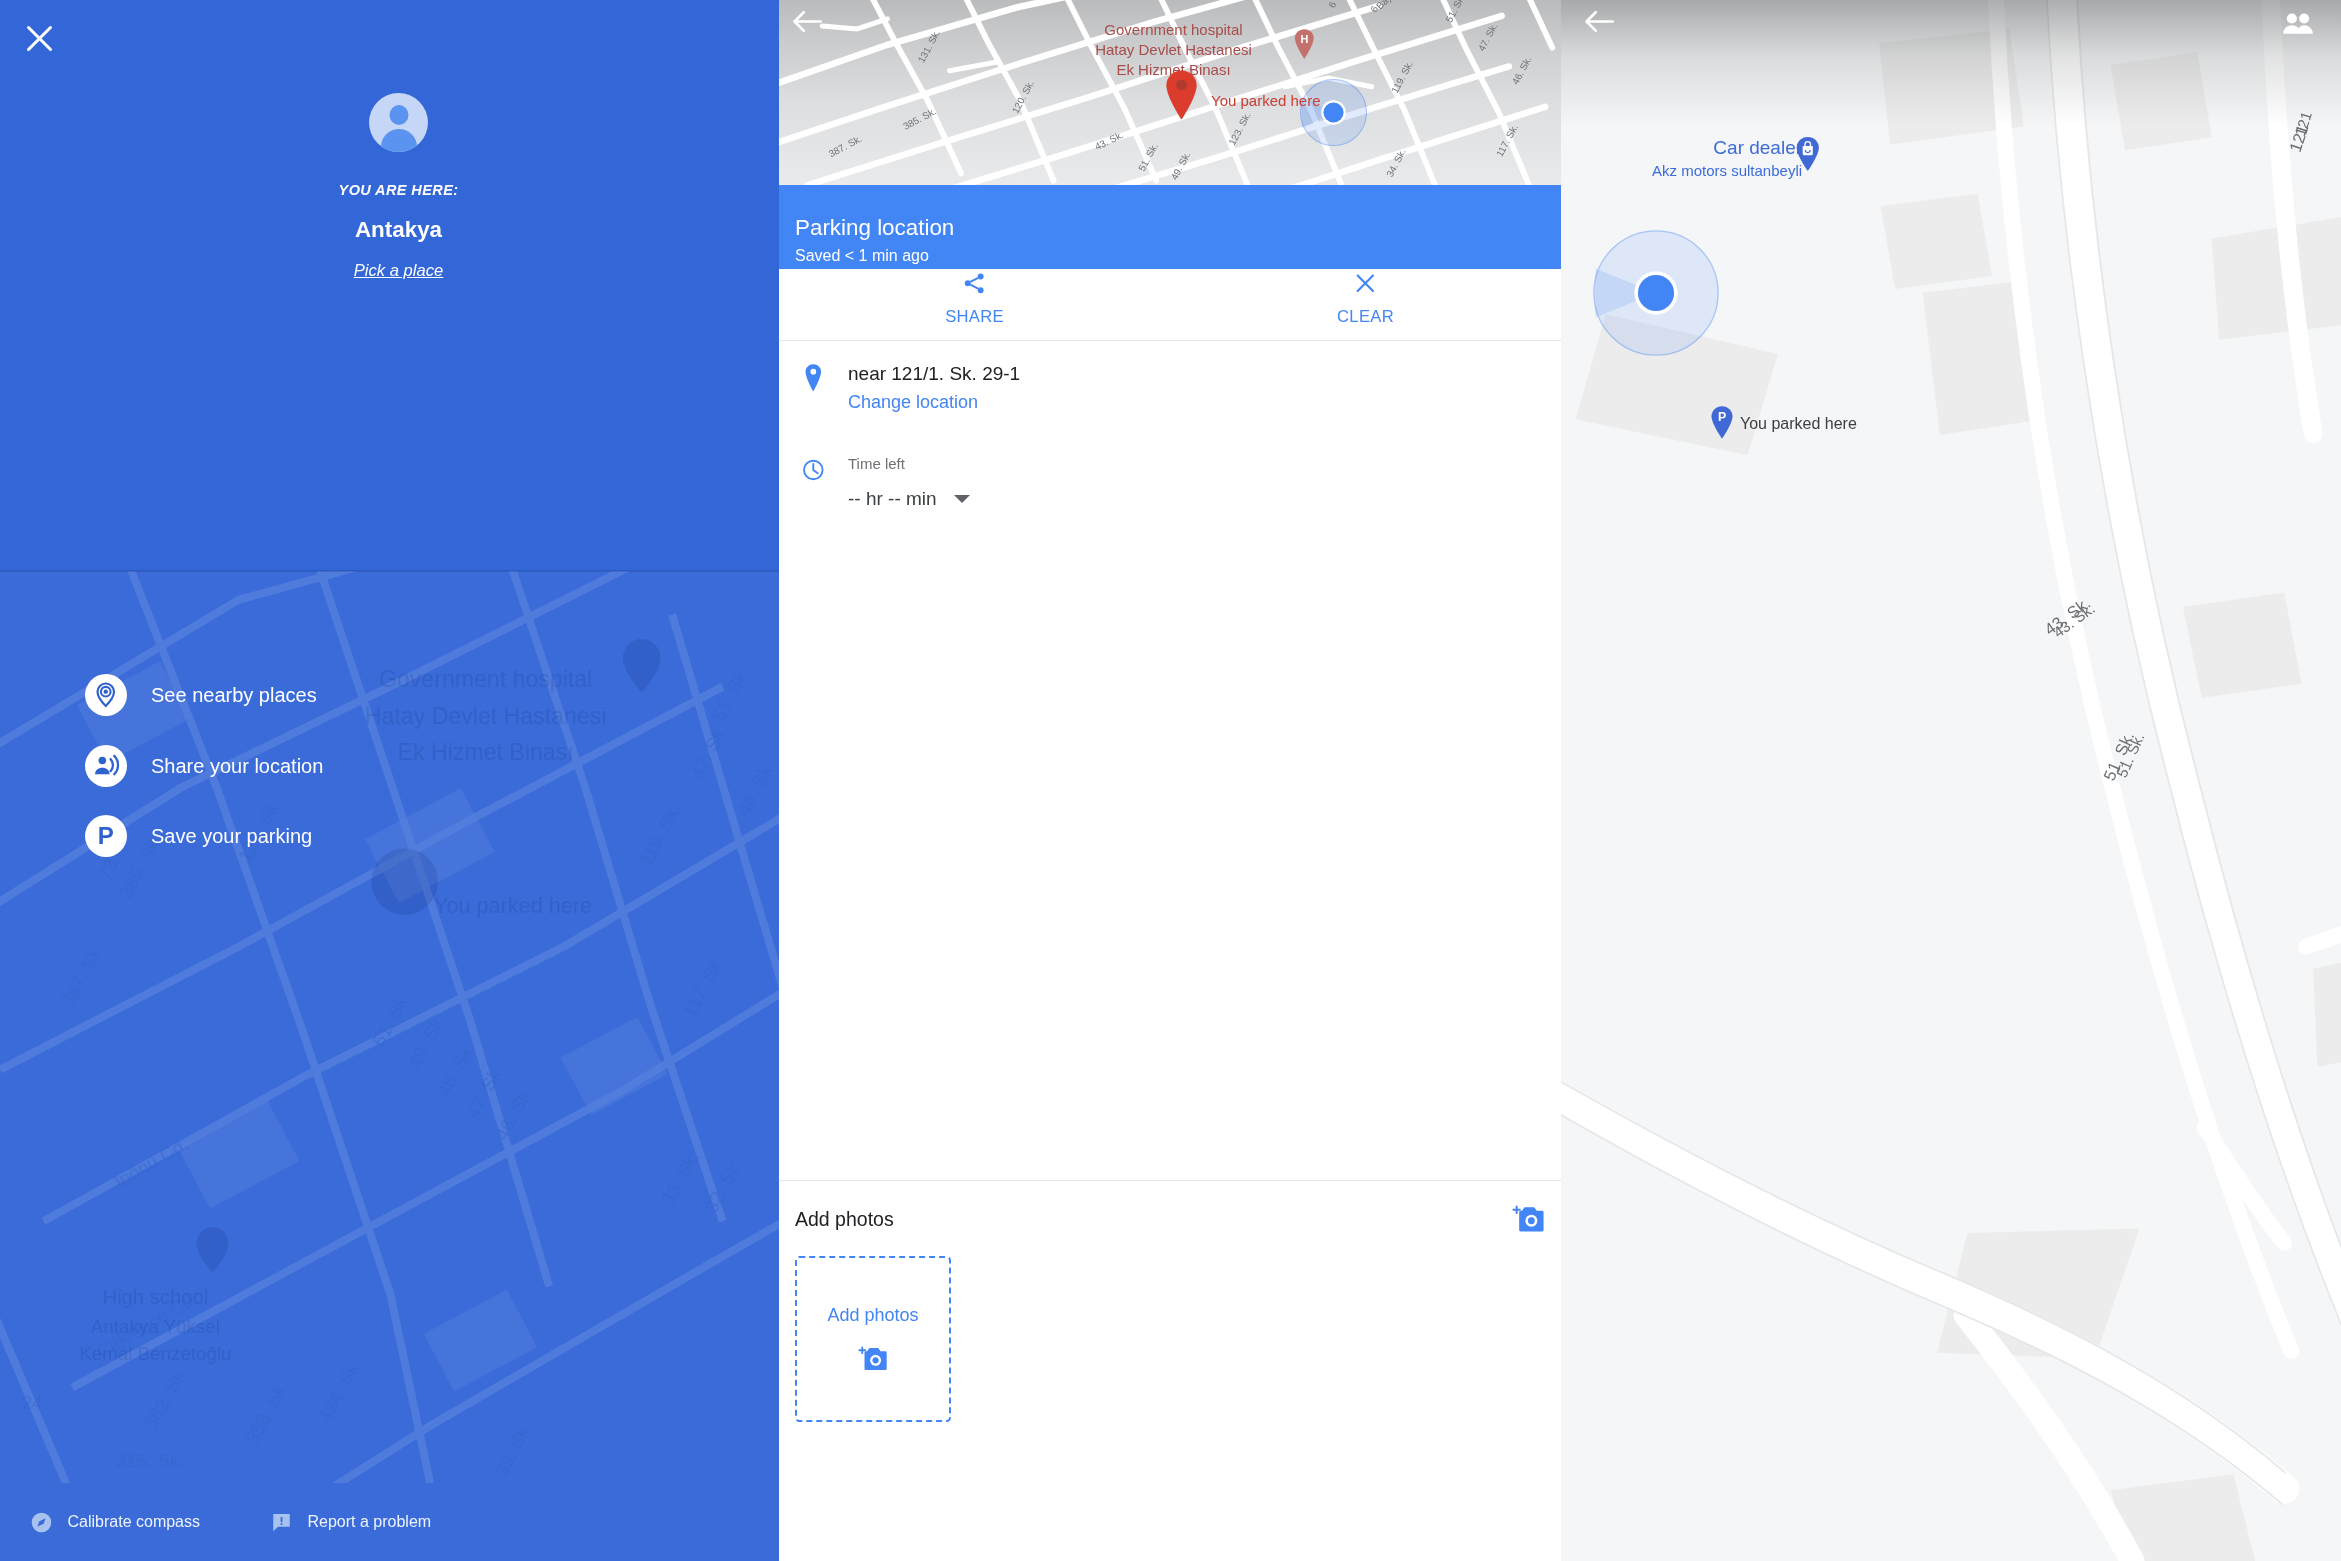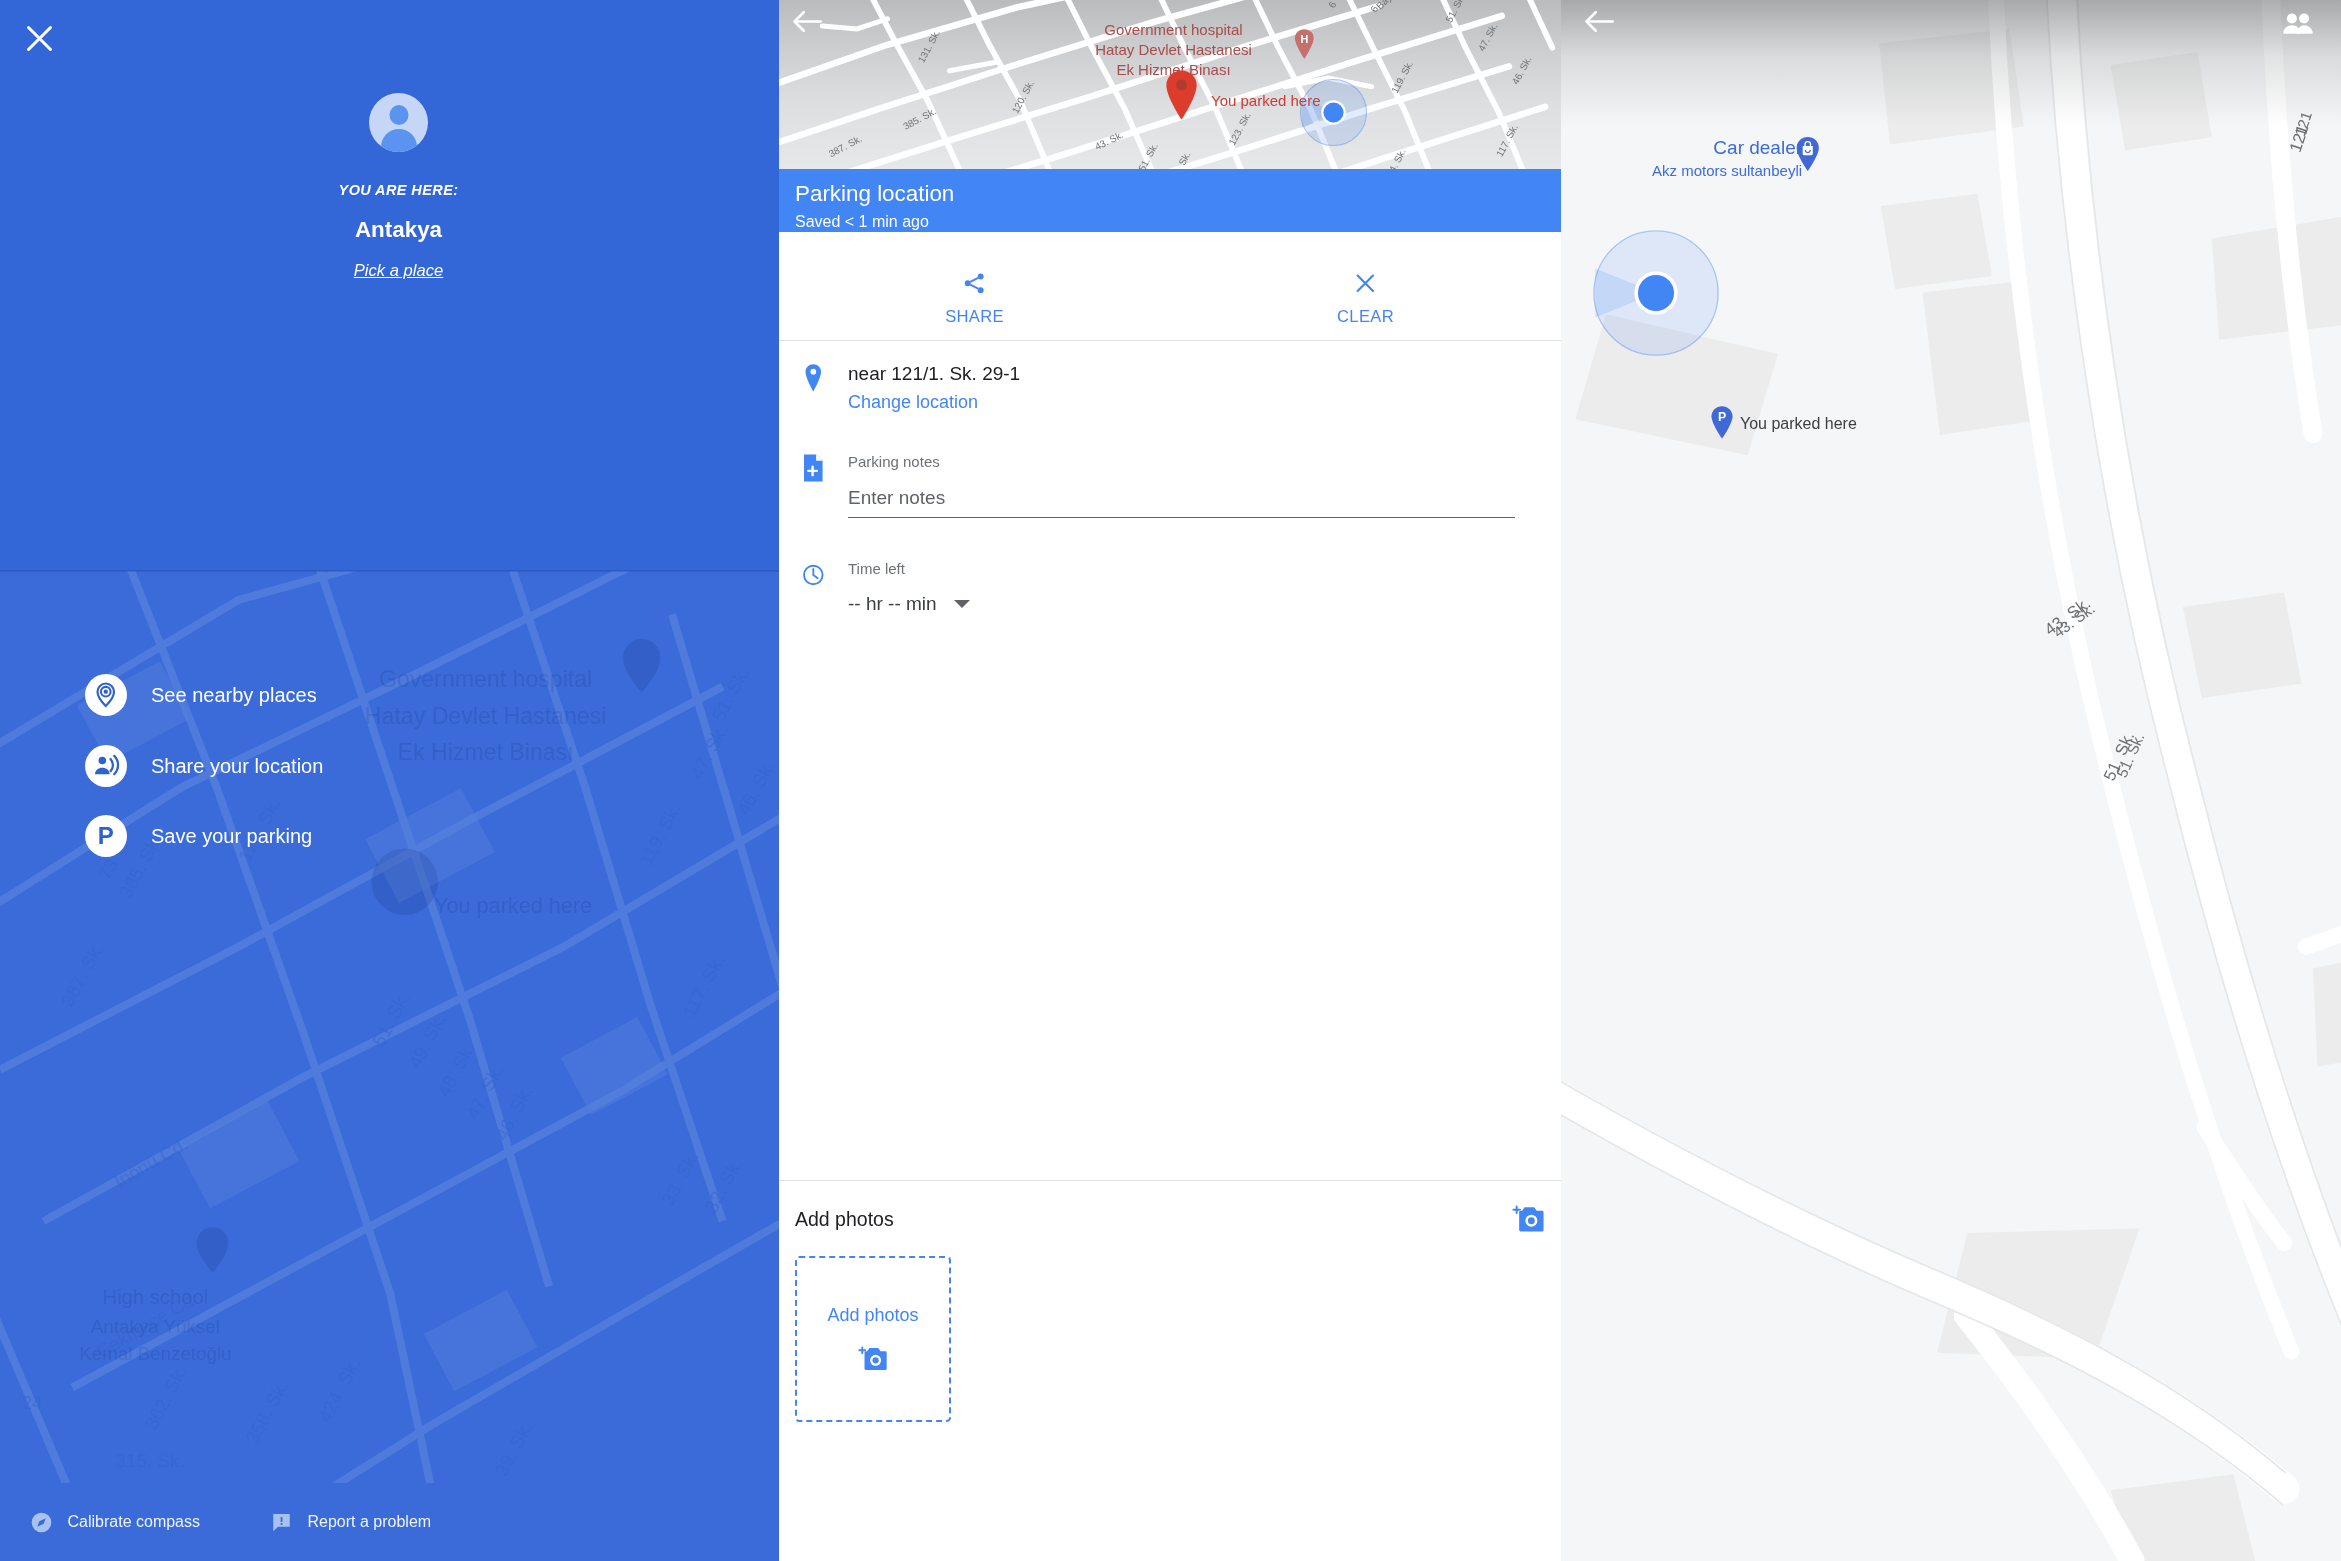--- a/index.html
+++ b/index.html
@@ -137,22 +137,22 @@
     color:#cb3c33; font-size:15px; white-space:nowrap;
   }
   .red-pin-mid {
     position:absolute; left:383px; top:69px; width:39px; height:52px; z-index:4;
   }
   .blue-dot-mid {
     position:absolute; left:520px; top:78px; width:69px; height:69px; z-index:3;
   }
 
   .mid-header {
-    position:absolute; left:0; top:169px; width:100%; height:63px;
-    background:#4285f4; padding:12px 0 0 16px;
+    position:absolute; left:0; top:185px; width:100%; height:84px;
+    background:#4285f4; padding:30px 0 0 16px;
   }
   .mid-header .h-title { font-size:22.4px; color:#fff; }
   .mid-header .h-sub { font-size:16px; color:#fff; margin-top:5.8px; }
 
   .mid-actions {
     position:absolute; left:0; top:258px; width:100%; height:83px;
     display:flex; border-bottom:0.7px solid #e3e4e6;
   }
   .act {
     flex:1; display:flex; flex-direction:column; align-items:center;
@@ -530,33 +530,20 @@
           <path d="M17 1.6c-6 0-10.9 4.7-10.9 10.4C6.1 21 17 40 17 40s10.9-19 10.9-28C27.9 6.3 23 1.6 17 1.6z" fill="#4285f4"></path>
           <circle cx="17" cy="12.2" r="4" fill="#ffffff"></circle>
         </svg>
       </div>
       <div class="det-body">
         <div class="addr-main">near 121/1. Sk. 29-1</div>
         <div class="addr-link">Change location</div>
       </div>
     </div>
 
-    <div class="det-row" style="padding-top:40px">
-      <div class="det-ico">
-        <svg viewBox="0 0 34 42">
-          <path d="M4 2h17l9 9v29H4z" fill="#4285f4"></path>
-          <path d="M21 2v9h9z" fill="#ffffff"></path>
-          <path d="M16 19v12 M10 25h12" stroke="#ffffff" stroke-width="3.3" stroke-linecap="round" fill="none"></path>
-        </svg>
-      </div>
-      <div class="det-body">
-        <div class="field-label">Parking notes</div>
-        <input class="notes-input" type="text" placeholder="Enter notes" value="" style="">
-      </div>
-    </div>
 
     <div class="det-row" style="padding-top:42px">
       <div class="det-ico">
         <svg viewBox="0 0 34 42">
           <circle cx="17" cy="21" r="13" fill="none" stroke="#4285f4" stroke-width="2.6"></circle>
           <path d="M17 12.5V21l6.2 4.5" stroke="#4285f4" stroke-width="2.6" stroke-linecap="round" fill="none"></path>
         </svg>
       </div>
       <div class="det-body">
         <div class="field-label">Time left</div>

